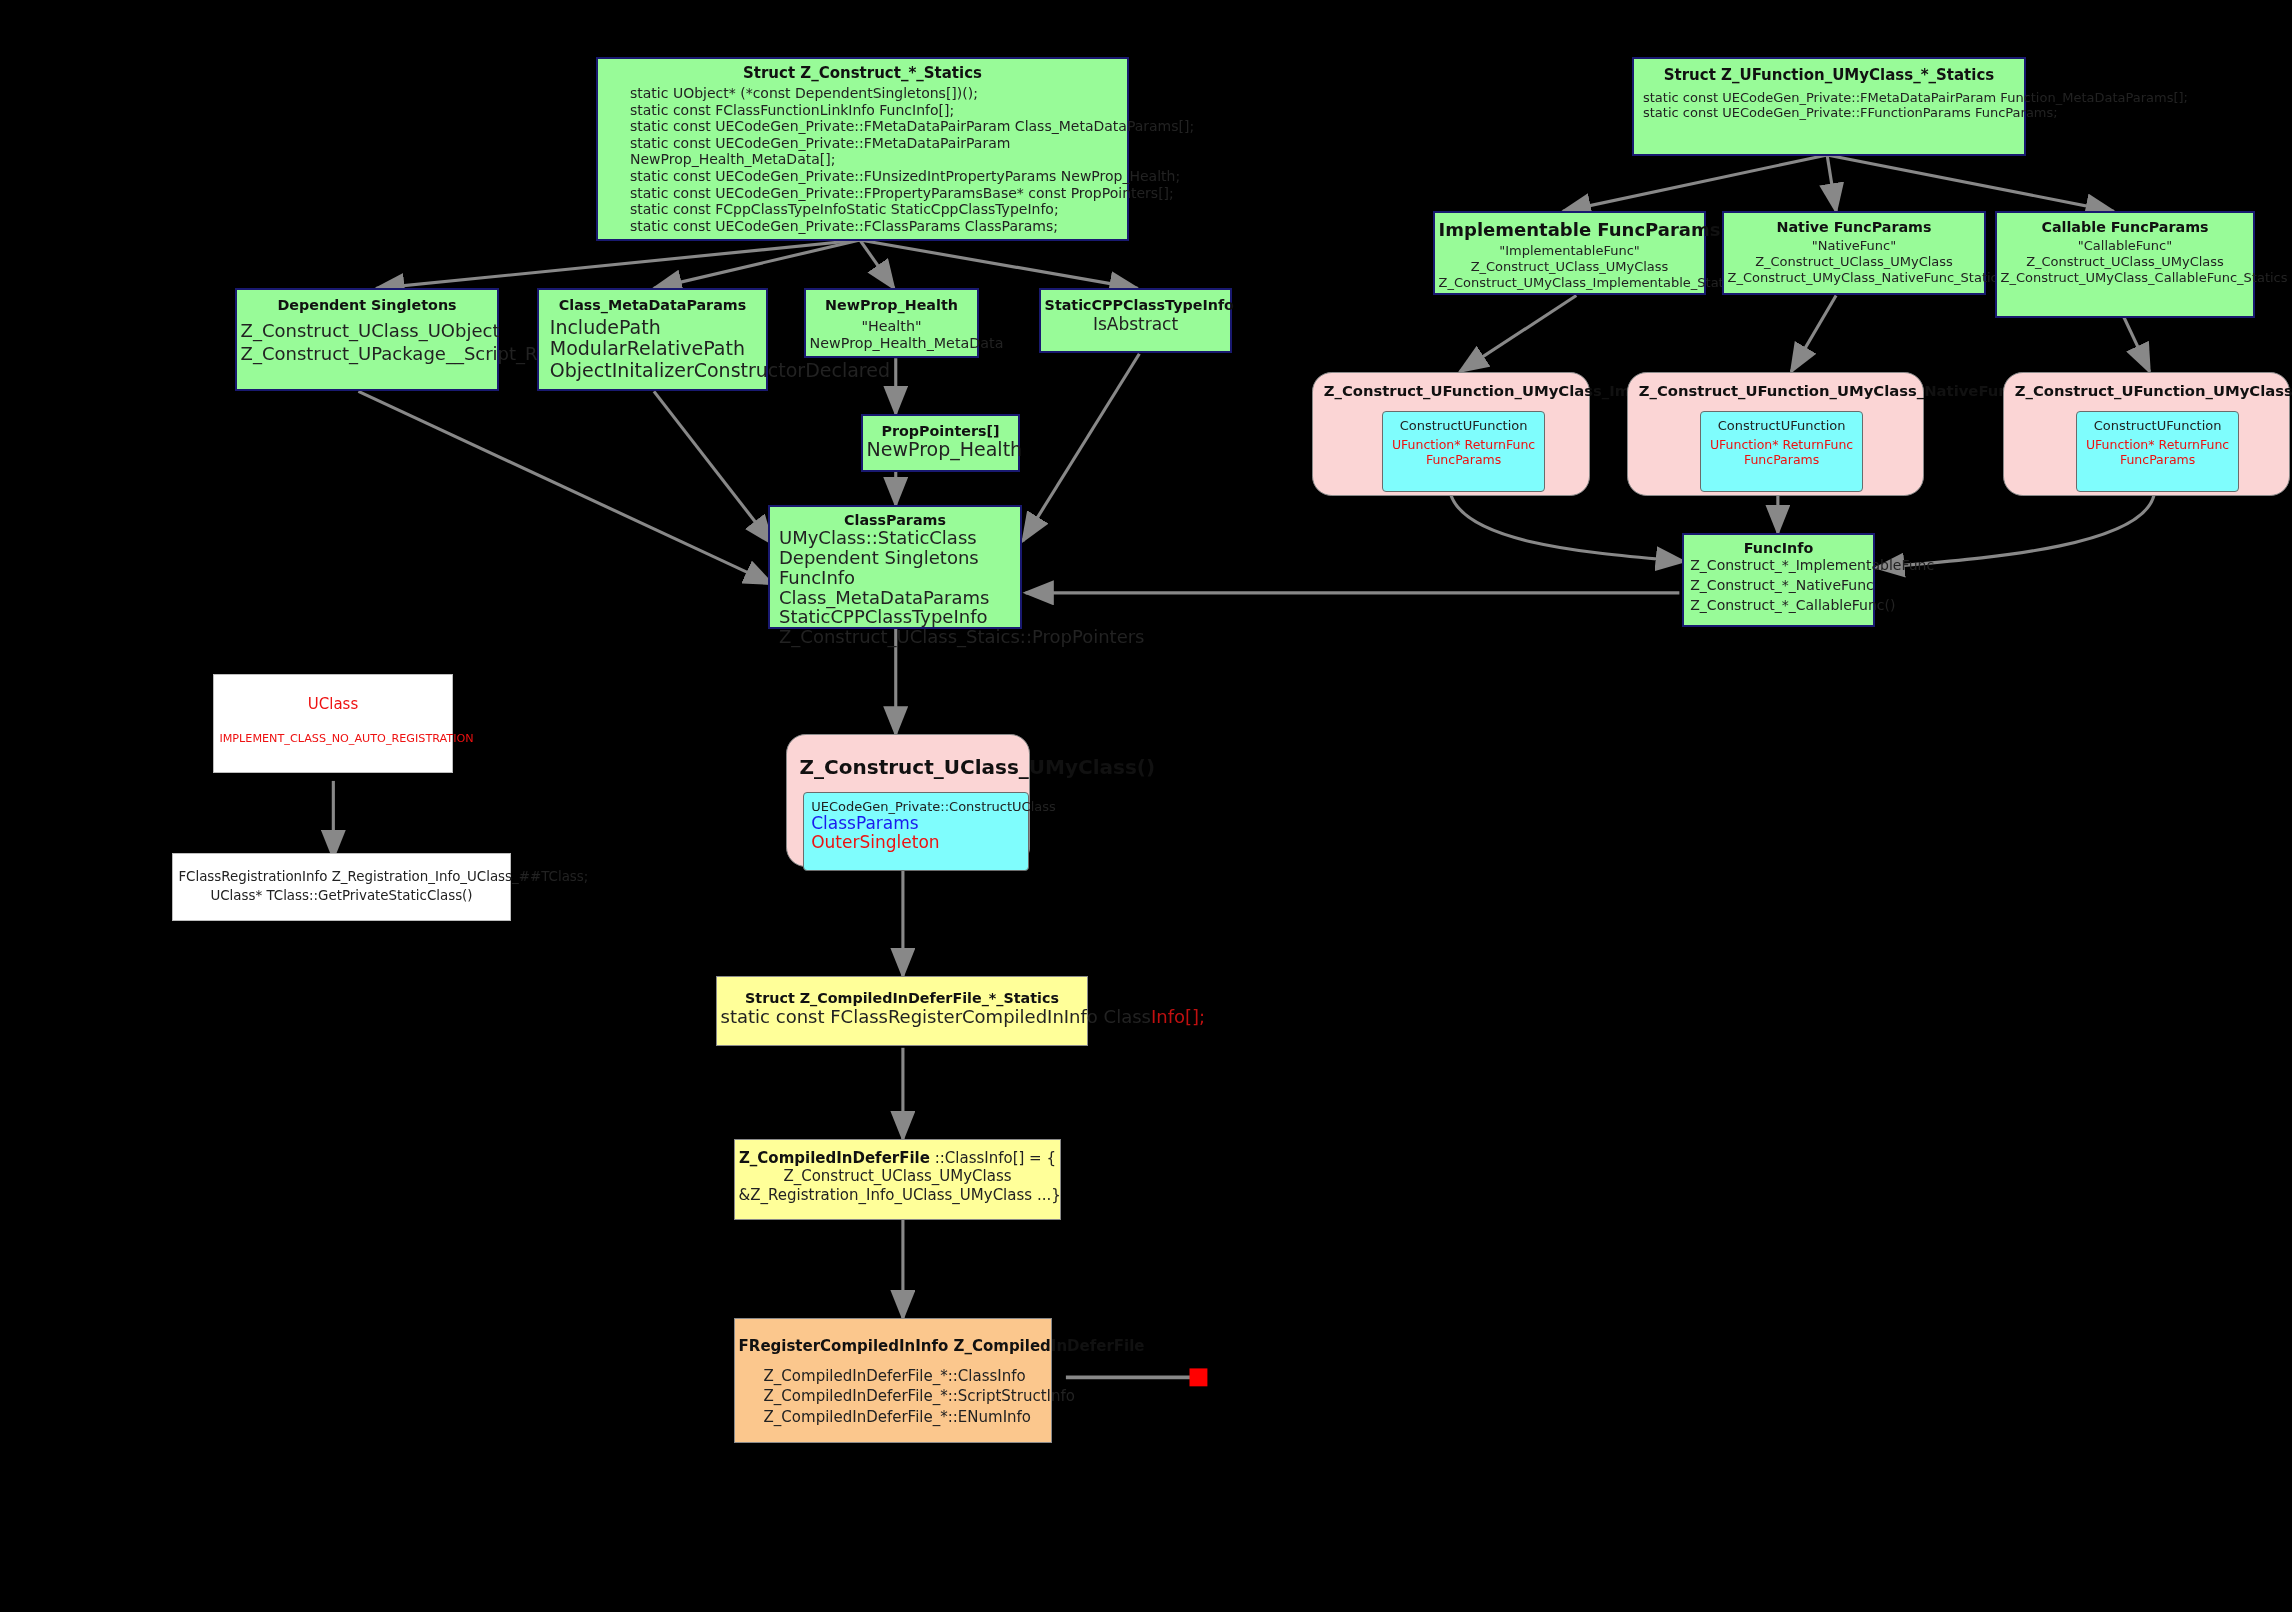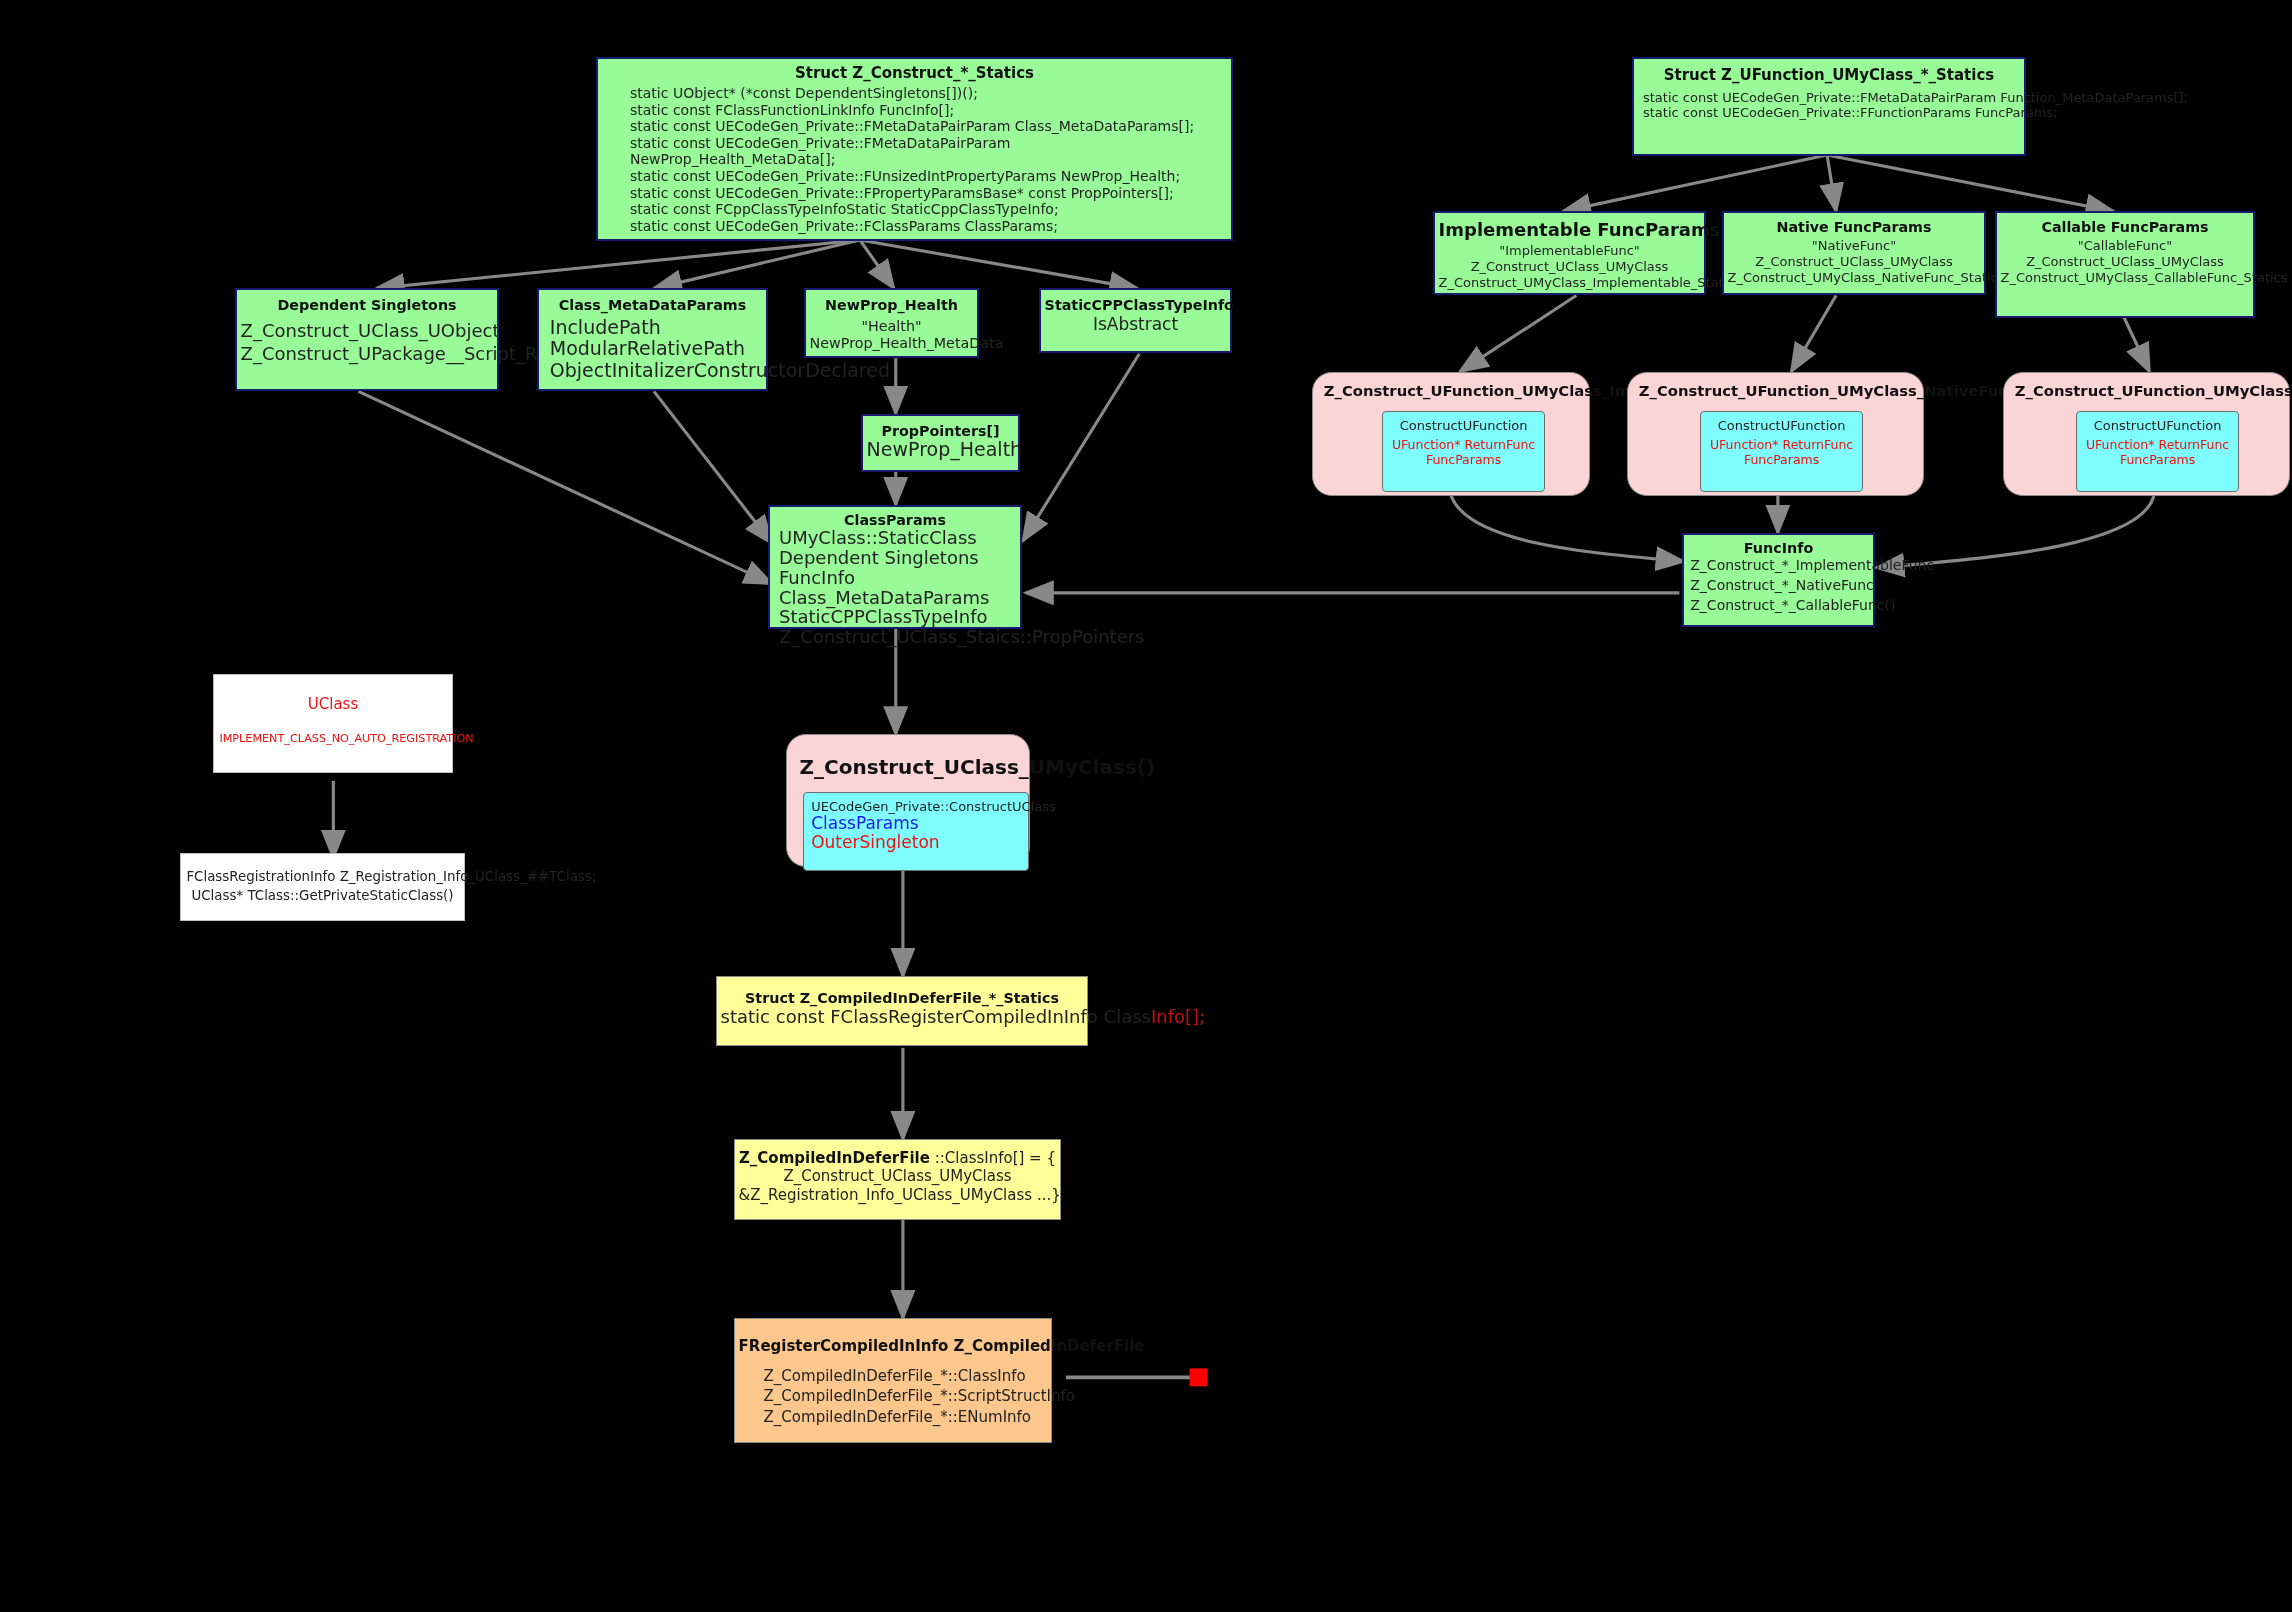--- a/index.html
+++ b/index.html
@@ -135,21 +135,21 @@
 
       <path d="M1008,1360 L1008,1472"></path>
     </g>
 
     <g>
       <path d="M1190,1538 L1330,1538" stroke="#888888" stroke-width="4" fill="none"></path>
       <rect x="1328" y="1528" width="20" height="20" fill="#ff0000"></rect>
     </g>
   </svg>
 
-  <div class="node green" style="left:596px; top:57px; width:637px; height:184px; padding:5.4px 9px;">
+  <div class="node green" style="left:596px; top:57px; width:533px; height:184px; padding:5.4px 9px;">
     <div class="title" style="font-size:15px; margin-bottom:2.7px;">Struct Z_Construct_*_Statics</div>
     <div class="mono-block" style="font-size:14px; line-height:16.6px; margin-left:23px;">
       <div class="body-line">static UObject* (*const DependentSingletons[])();</div>
       <div class="body-line">static const FClassFunctionLinkInfo FuncInfo[];</div>
       <div class="body-line">static const UECodeGen_Private::FMetaDataPairParam Class_MetaDataParams[];</div>
       <div class="body-line">static const UECodeGen_Private::FMetaDataPairParam</div>
       <div class="body-line">NewProp_Health_MetaData[];</div>
       <div class="body-line">static const UECodeGen_Private::FUnsizedIntPropertyParams NewProp_Health;</div>
       <div class="body-line">static const UECodeGen_Private::FPropertyParamsBase* const PropPointers[];</div>
       <div class="body-line">static const FCppClassTypeInfoStatic StaticCppClassTypeInfo;</div>
@@ -283,21 +283,21 @@
       <div class="body-line">Z_Construct_*_NativeFunc</div>
       <div class="body-line">Z_Construct_*_CallableFunc()</div>
     </div>
   </div>
 
   <div class="node white" style="left:213px; top:674px; width:240px; height:99px; padding:19.7px 5.4px;">
     <div class="red" style="font-size:15px; font-weight:normal;">UClass</div>
     <div class="red" style="font-size:11.2px; margin-top:19.7px;">IMPLEMENT_CLASS_NO_AUTO_REGISTRATION</div>
   </div>
 
-  <div class="node white" style="left:180px; top:853px; width:285px; height:68px; padding:12.5px 5.4px;">
+  <div class="node white" style="left:172px; top:853px; width:339px; height:68px; padding:12.5px 5.4px;">
     <div class="body-line" style="font-size:13.4px; line-height:19.7px;">
       <div>FClassRegistrationInfo Z_Registration_Info_UClass_##TClass;</div>
       <div>UClass* TClass::GetPrivateStaticClass()</div>
     </div>
   </div>
 
   <div class="node pinkplain" style="left:786px; top:734px; width:244px; height:133px; padding:9px 5.4px;">
     <div class="title" style="font-size:20px; text-align:right; margin-left:7.2px; margin-top:10.7px;">Z_Construct_UClass_UMyClass()</div>
     <div class="cyan" style="position:absolute; left:16px; top:57px; width:210px; height:64px; padding:6.3px 7.2px; text-align:left;">
       <div class="body-line" style="font-size:13px;">UECodeGen_Private::ConstructUClass</div>

